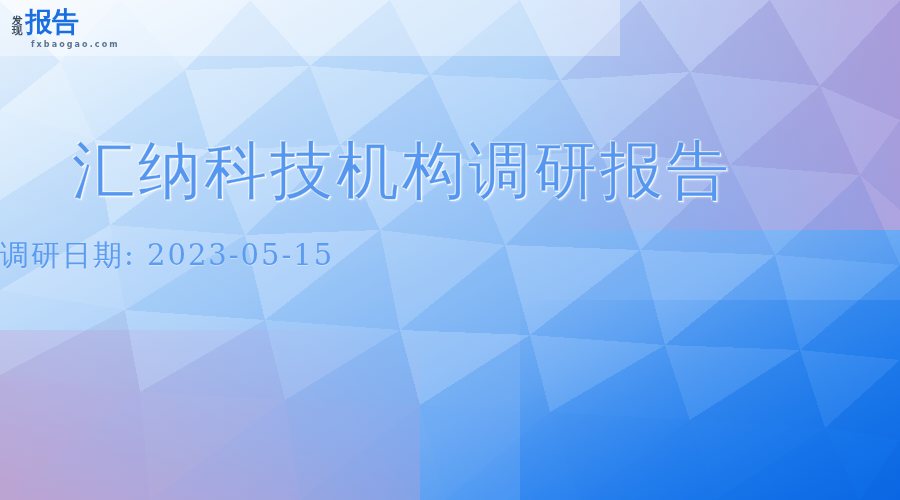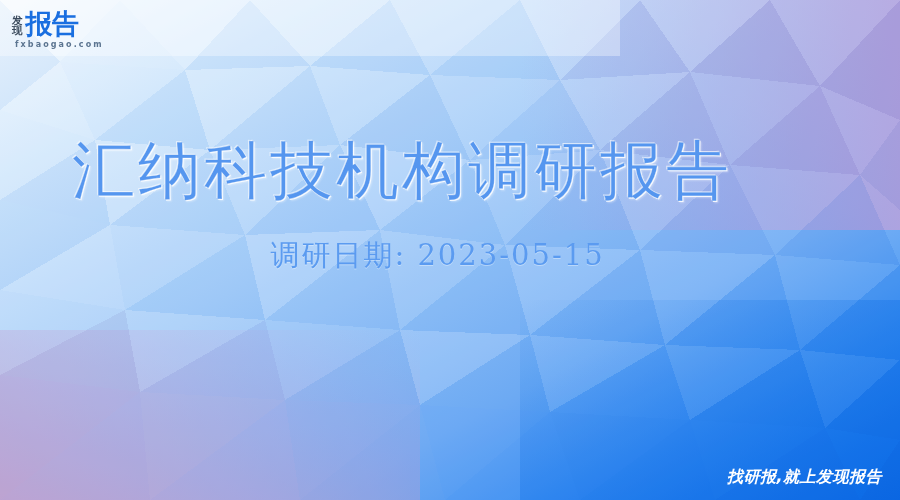--- a/index.html
+++ b/index.html
@@ -46,35 +46,35 @@
     padding-bottom: 1px;
   }
   .logo-stack span {
     font-family: "DejaVu Sans", sans-serif;
     font-size: 10.5px;
     font-weight: 700;
     color: #3a4a5c;
     letter-spacing: 0px;
   }
   .logo-main {
-    font-family: Liberation Serif, serif;
+    font-family: Liberation Mono, monospace;
     font-size: 27px;
     font-weight: 700;
     color: #1a6fe0;
     letter-spacing: -0.5px;
     line-height: 0.98;
   }
   .logo-domain {
     font-family: "DejaVu Sans", sans-serif;
     font-size: 8px;
     font-weight: 600;
     color: #5b7490;
     letter-spacing: 2.1px;
     margin-top: 3px;
-    margin-left: 3px;
+    margin-left: 19px;
   }
 
   
   .title-wrap {
     position: absolute;
     left: 0;
     top: 86px;
     width: 804px;
     text-align: center;
     z-index: 4;
@@ -93,21 +93,21 @@
     -webkit-text-stroke: 0.6px rgba(255,255,255,0.45);
     white-space: nowrap;
   }
 
   
   .subtitle-wrap {
     position: absolute;
     left: 0;
     top: 236px;
     width: 875px;
-    text-align: center;
+    text-align: left;
     z-index: 4;
   }
   .subtitle {
     display: inline-block;
     font-family: "DejaVu Serif", "Liberation Serif", serif;
     font-size: 29px;
     font-weight: 400;
     color: #5b9bf0;
     letter-spacing: 2px;
     white-space: nowrap;
@@ -277,15 +277,14 @@
   </div>
 
   <div class="title-wrap">
     <h1 class="main-title">汇纳科技机构调研报告</h1>
   </div>
 
   <div class="subtitle-wrap">
     <div class="subtitle">调研日期: 2023-05-15</div>
   </div>
 
-  <div class="tagline">找研报,就上发现报告</div>
 
 </div>
 
 </body></html>

